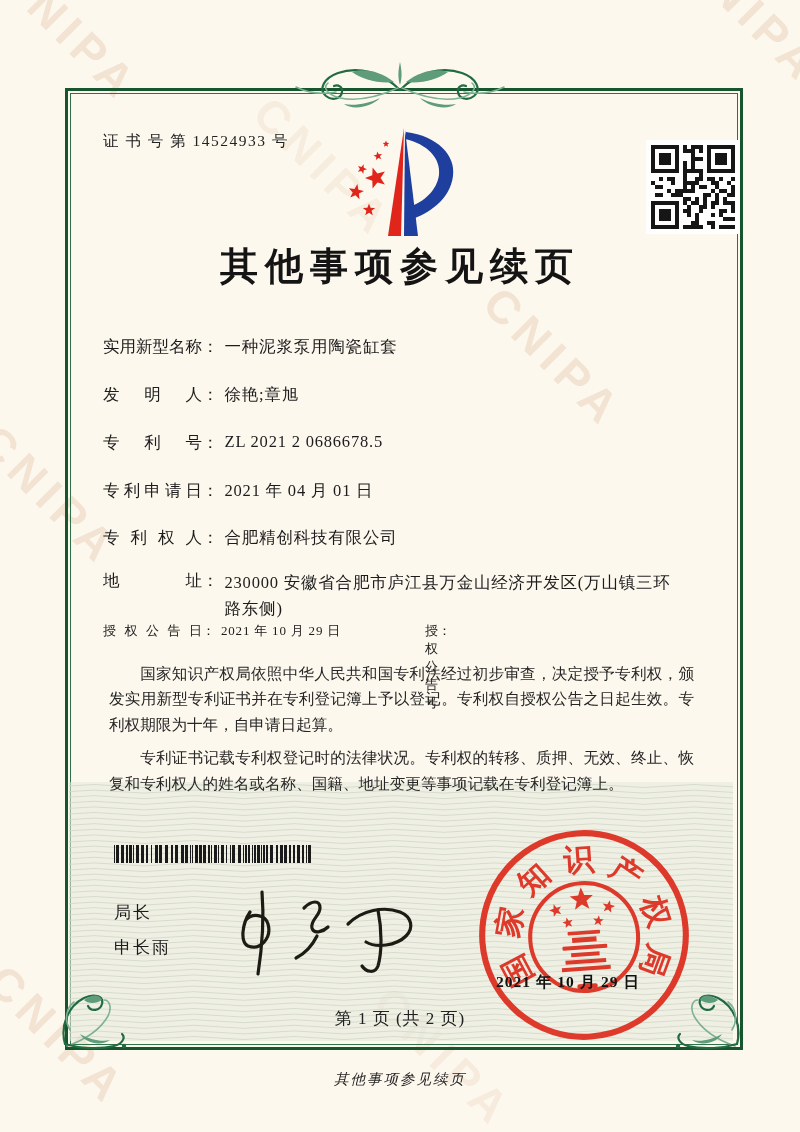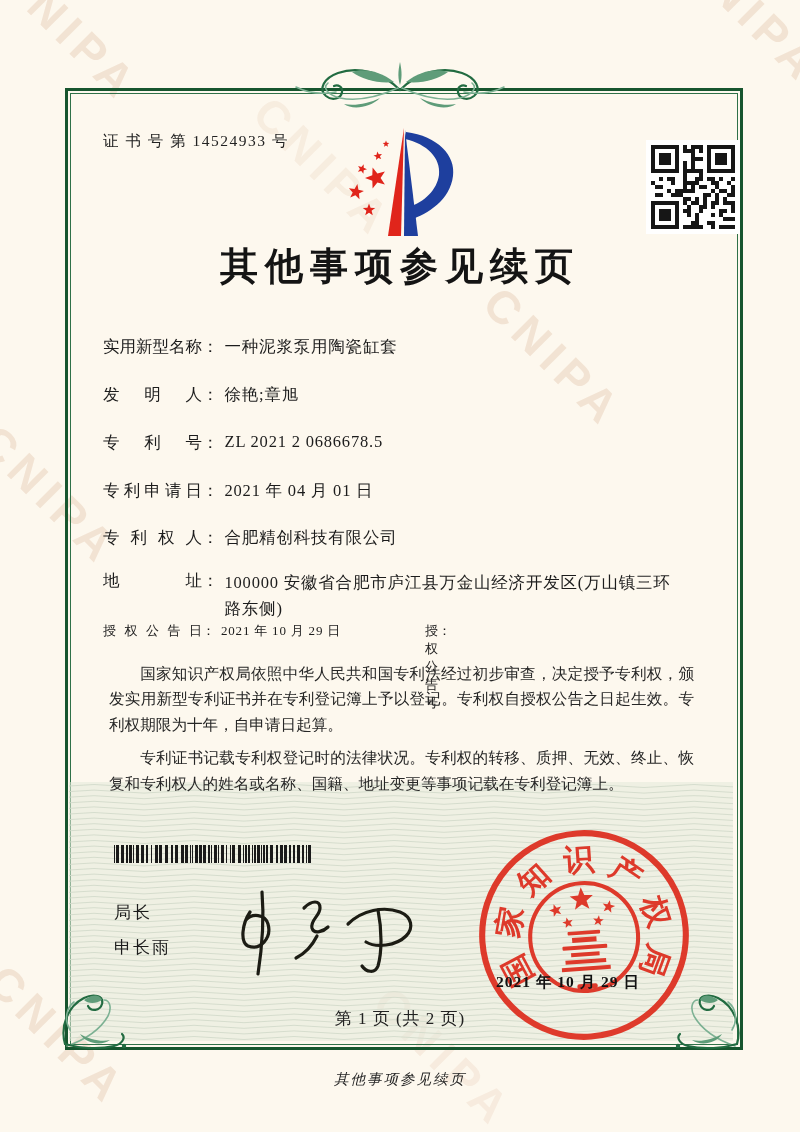--- a/index.html
+++ b/index.html
@@ -439,21 +439,21 @@
       <span class="fvalue">2021 年 04 月 01 日</span>
     </div>
     <div class="frow" style="top:527px;justify-content:space-between;">
       <span class="flabel">专利权人</span>
         <span class="fcolon">：</span>
       <span class="fvalue">合肥精创科技有限公司</span>
     </div>
     <div class="frow" style="top:570px;">
       <span class="flabel">地址</span>
         <span class="fcolon">：</span>
-      <span class="fvalue addr">100000 安徽省合肥市庐江县万金山经济开发区(万山镇三环路东侧)</span>
+      <span class="fvalue addr">230000 安徽省合肥市庐江县万金山经济开发区(万山镇三环路东侧)</span>
     </div>
 
     <div class="grantrow">
       <span class="flabel">授权公告日</span>
         <span>：</span>
       <span class="fvalue">2021 年 10 月 29 日</span>
       <span class="grant2">
         <span>授权公告号</span>
           <span>：</span>
       </span>

